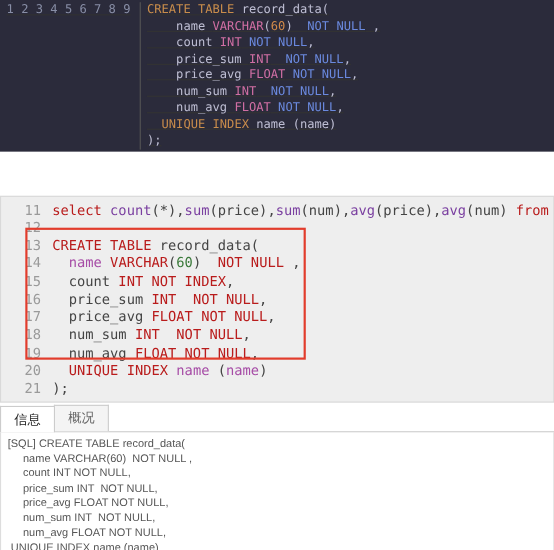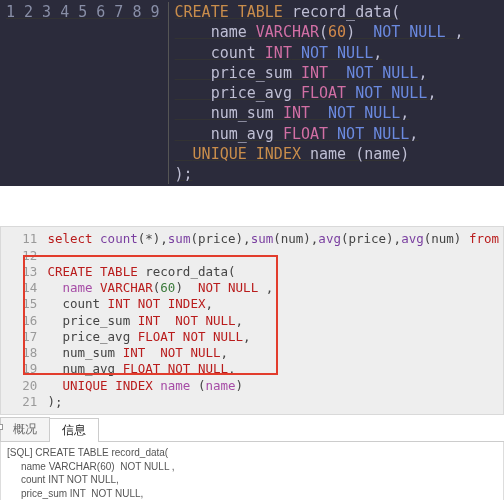--- a/index.html
+++ b/index.html
@@ -8,21 +8,21 @@
     font-family: "Microsoft YaHei", Arial, sans-serif;
     background: #ffffff;
     width: 504px;
     font-size: 12px;
     color: #333;
   }
   .code-dark {
     background: #2b2b3b;
     display: flex;
     font-family: Consolas, Menlo, monospace;
-    font-size: 15px;
+    font-size: 11px;
     line-height: 1.35;
     padding: 2px 0;
     text-decoration: underline;
   }
   .code-dark .gutter {
     color: #888ea6;
     text-align: right;
     padding: 0 8px 0 6px;
     user-select: none;
     border-right: 1px solid #555;
@@ -145,22 +145,22 @@
 <span>  price_avg </span><span class="l-kw">FLOAT NOT NULL</span><span>,</span>
 <span>  num_sum </span><span class="l-kw">INT</span><span>  </span><span class="l-kw">NOT NULL</span><span>,</span>
 <span>  num_avg </span><span class="l-kw">FLOAT NOT NULL</span><span>,</span>
 <span>  </span><span class="l-kw">UNIQUE INDEX</span><span> </span><span class="l-id">name</span><span> (</span><span class="l-id">name</span><span>)</span>
 <span>);</span></div>
   <div class="redbox" style="left:22px; top:28px; width:255px; height:120px;"></div>
   <div class="handle"></div>
 </div>
 
 <div class="tabs">
+  <div class="tab active">信息</div>
   <div class="tab">概况</div>
-  <div class="tab active">信息</div>
 </div>
 
 <div class="sql-out">[SQL] CREATE TABLE record_data(
      name VARCHAR(60)  NOT NULL ,
      count INT NOT NULL,
      price_sum INT  NOT NULL,
      price_avg FLOAT NOT NULL,
      num_sum INT  NOT NULL,
      num_avg FLOAT NOT NULL,
  UNIQUE INDEX name (name)

